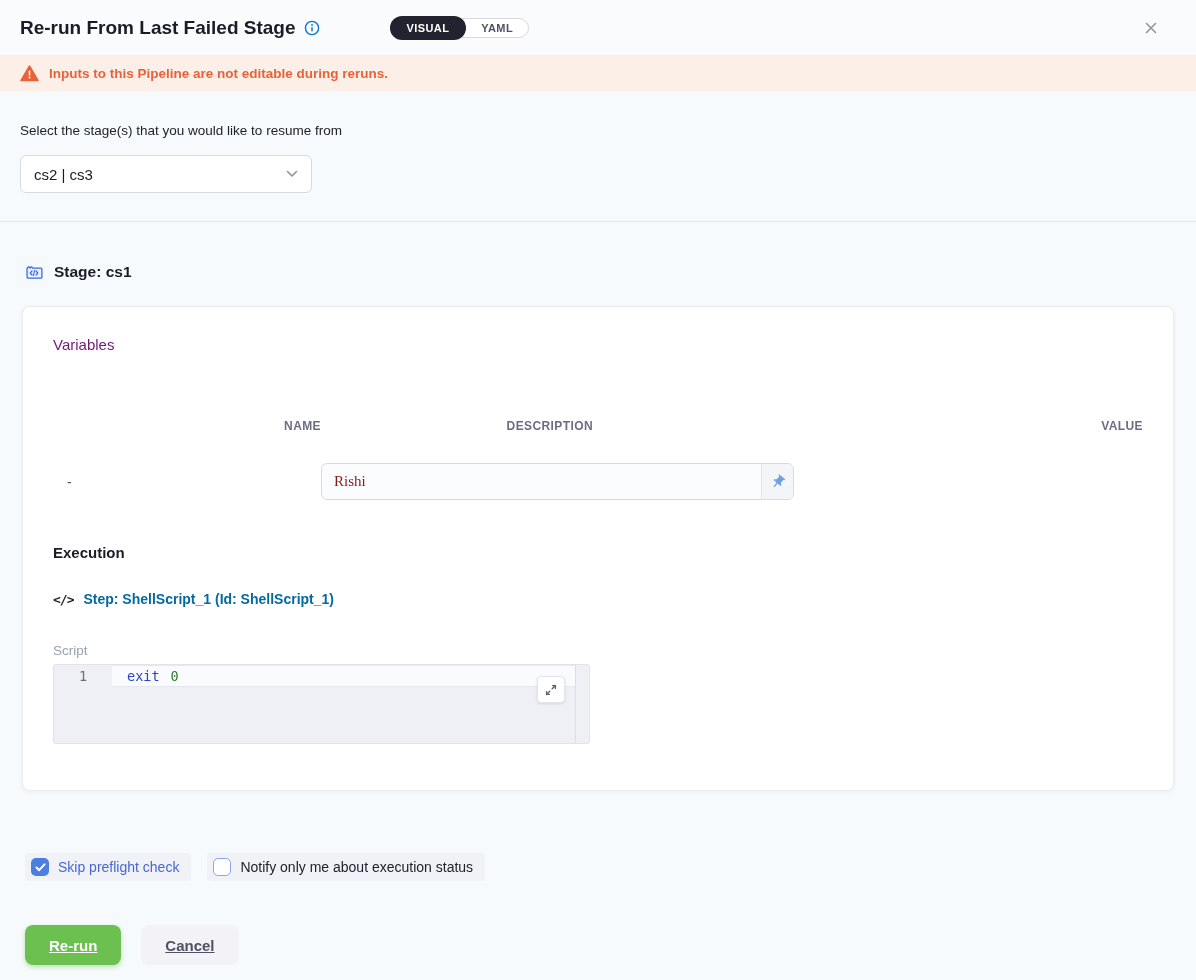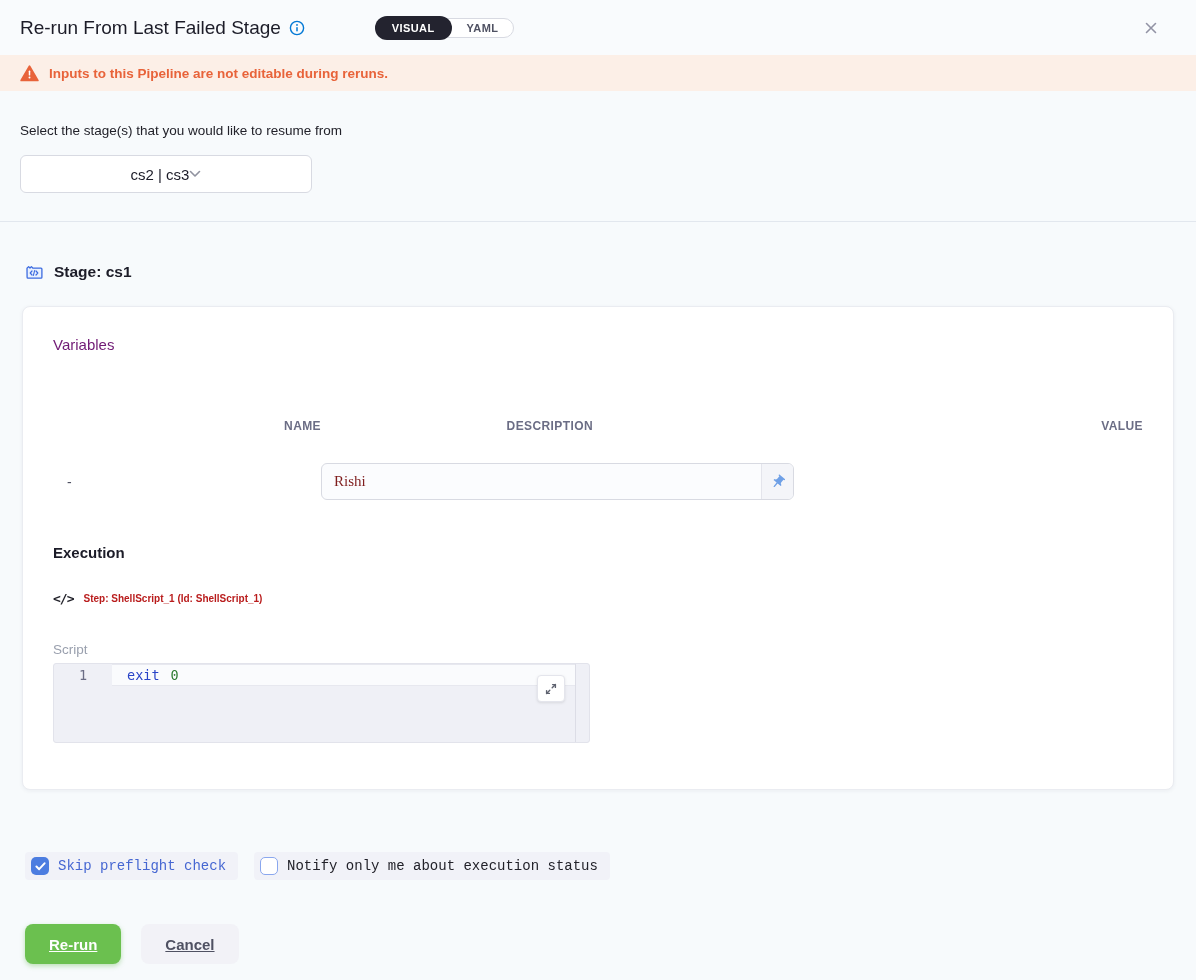--- a/index.html
+++ b/index.html
@@ -7,35 +7,35 @@
   body {
     width:1196px; height:980px;
     background:#f7fafc;
     font-family:"Liberation Sans", sans-serif;
     color:#1c1c28;
     overflow:hidden;
   }
 
   
   .modal-header { display:flex; align-items:center; height:55px; padding:0 20px; background:#f9fbfd; }
-  .page-title { font-size:19px; font-weight:400; color:#1c1c28; }
+  .page-title { font-size:19px; font-weight:700; color:#1c1c28; }
   .info-icon { margin-left:8px; display:inline-flex; }
   .toggle { margin-left:70px; display:flex; align-items:center; border:1px solid #d8dae2; border-radius:999px; background:#fff; height:20px; }
   .toggle .seg { padding:0 15px; font-size:11px; font-weight:700; letter-spacing:.4px; color:#4f5162; line-height:22px; border-radius:999px; cursor:pointer; }
   .toggle .seg.active { background:#23232f; color:#fff; line-height:24px; margin:-1px 0 -1px -1px; padding:0 17px; }
   .close-btn { margin-left:auto; margin-right:18px; cursor:pointer; display:flex; }
 
   
   .banner { height:36px; background:#fcefe7; display:flex; align-items:center; padding:0 20px; gap:10px; }
   .banner-text { color:#e8633a; font-size:13.5px; font-weight:700; }
 
   
   .select-section { padding:32px 20px 28px; border-bottom:1px solid #e2e7ee; }
   .select-label { font-size:13.5px; color:#22222a; margin-bottom:17px; }
-  .dropdown { width:292px; height:38px; background:#fff; border:1px solid #d8dae2; border-radius:6px; display:flex; align-items:center; justify-content:center; padding:12px 13px; cursor:pointer; }
+  .dropdown { width:292px; height:38px; background:#fff; border:1px solid #d8dae2; border-radius:6px; display:flex; align-items:center; justify-content:space-between; padding:12px 13px; cursor:pointer; }
   .dropdown-value { font-size:15px; color:#1c1c28; }
 
   
   .stage-section { padding:28px 22px 0; }
   .stage-title-row { display:flex; align-items:center; gap:10px; padding-left:2px;margin-top:12px; }
   .stage-title { font-size:15.5px; font-weight:700; color:#1c1c28; }
 
   .card { margin-top:24px; background:#fff; border:1px solid #eaecf1; border-radius:8px; box-shadow:0 1px 4px rgba(40,41,61,.06); padding:29px 30px 46px; }
 
   .vars-heading { font-size:15px; color:#701a75; }
@@ -48,35 +48,35 @@
   .var-opt { color:#9293a5; }
   .var-type { font-size:13.5px; color:#4f5162; margin-top:4px; }
   .var-desc { font-size:14px; color:#4f5162; padding-left:14px; }
   .value-field { width:473px; height:37px; border:1px solid #d8dae2; border-radius:6px; background:#fbfcfe; display:flex; overflow:hidden; }
   .value-input { flex:1; border:none; background:transparent; padding:0 12px; font-size:15px; color:#7f1d1d; font-family:Liberation Serif, serif; outline:none; }
   .pin-btn { width:32px; border-left:1px solid #e4e5ec; background:#f4f5f9; display:flex; align-items:center; justify-content:center; cursor:pointer; }
 
   .exec-heading { margin-top:44px; font-size:15px; font-weight:700; color:#1c1c28; }
   .step-row { margin-top:30px; display:flex; align-items:center; gap:10px; }
   .step-code-icon { font-size:13px; font-weight:700; color:#22222a; font-family:"DejaVu Sans Mono", monospace; letter-spacing:-1px; }
-  .step-label { font-size:10px; font-weight:700; color:#b91c1c; }
+  .step-label { font-size:14px; font-weight:700; color:#0369a1; }
 
   .script-label { margin-top:36px; font-size:13.5px; color:#9aa0ae; }
   .editor { position:relative; margin-top:6px; width:537px; height:80px; background:#eff0f6; border:1px solid #e2e3eb; border-radius:3px; font-family:"DejaVu Sans Mono", monospace; font-size:13.5px; }
   .editor::after { content:""; position:absolute; top:0; bottom:0; right:13px; width:1px; background:#dcdde6; }
   .editor-line { position:relative; display:flex; height:22px; align-items:center; }
   .line-highlight { position:absolute; left:58px; right:14px; top:0; bottom:0; background:#fafbfd; border-top:1px solid #e7e8ef; border-bottom:1px solid #e7e8ef; }
   .gutter { width:58px; text-align:center; color:#6b6d85; position:relative; }
   .code-text { position:relative; padding-left:15px; }
   .kw { color:#2944c8; }
   .num { color:#2e7d32; margin-left:11px; }
   .expand-btn { position:absolute; top:11px; right:24px; width:28px; height:27px; background:#fff; border:1px solid #e4e5ec; border-radius:4px; box-shadow:0 1px 3px rgba(0,0,0,.1); display:flex; align-items:center; justify-content:center; cursor:pointer; }
 
   
-  .options-row { margin-top:62px; padding:0 25px; display:flex; gap:16px; align-items:center;font-family:Liberation Mono, monospace; }
+  .options-row { margin-top:62px; padding:0 25px; display:flex; gap:16px; align-items:center; }
   .option { display:flex; align-items:center; gap:9px; background:#f1f2f8; border-radius:4px; padding:5px 12px 5px 6px; cursor:pointer; }
   .checkbox { width:18px; height:18px; border-radius:5px; flex:0 0 auto; }
   .checkbox.checked { background:#4c7de0; display:flex; align-items:center; justify-content:center; }
   .checkbox.unchecked { background:#fff; border:1.5px solid #8aa7ee; }
   .option-label { font-size:14px; }
   .option-label.blue { color:#4667d2; }
   .option-label.dark { color:#22222a; }
 
   .actions-row { margin-top:44px; padding:0 25px; display:flex; gap:20px; }
   .btn { height:40px; border:none; border-radius:8px; font-size:15px; font-weight:700; font-family:inherit; padding:0 24px; cursor:pointer;text-decoration:underline; }

